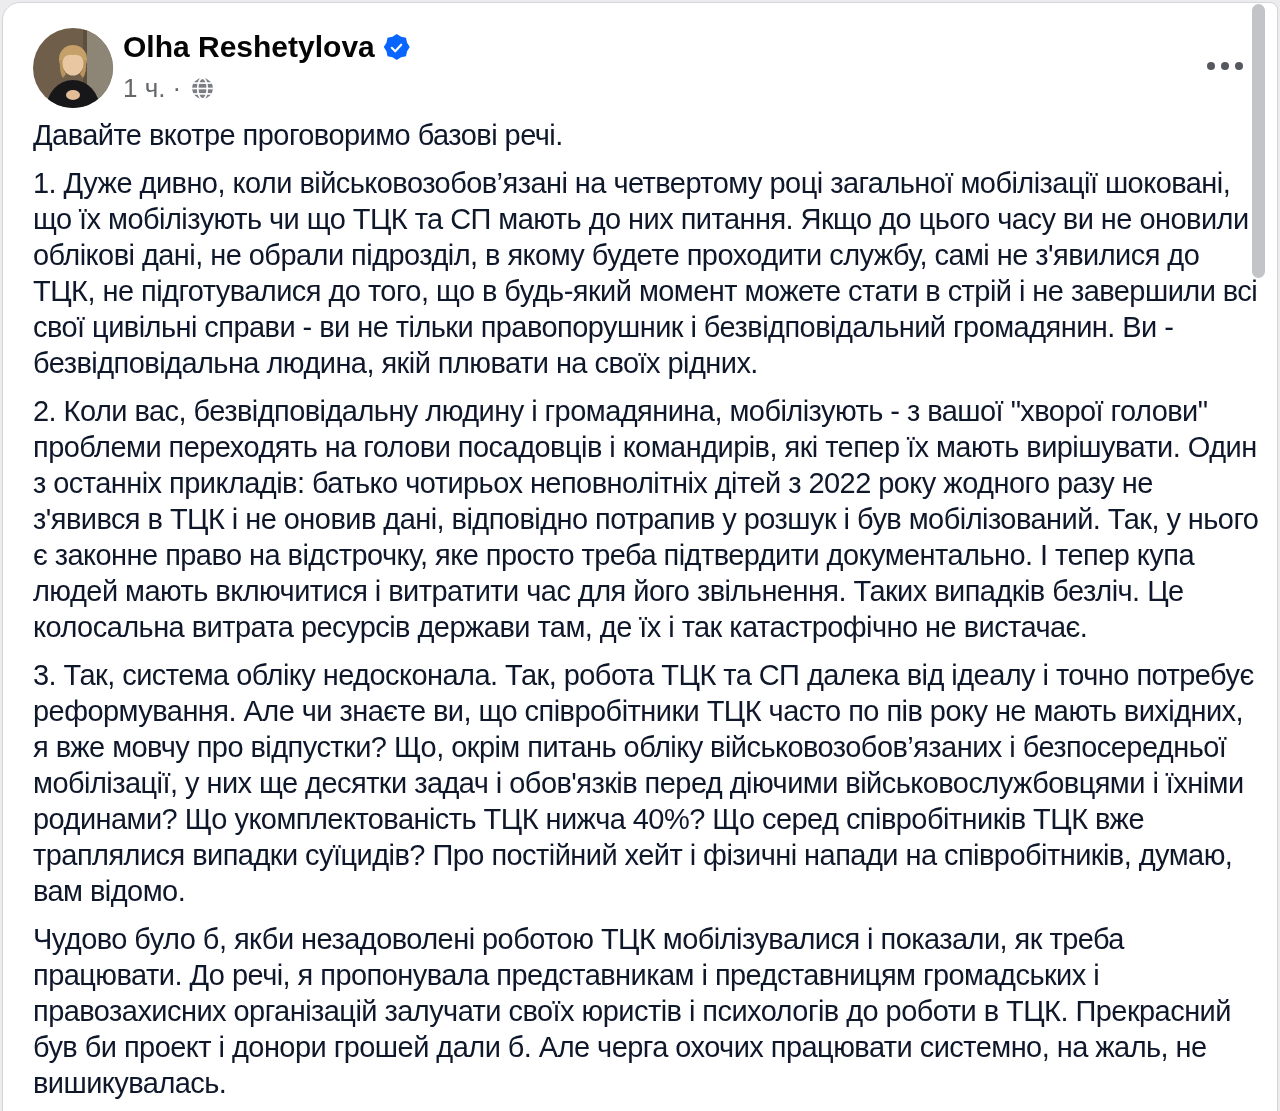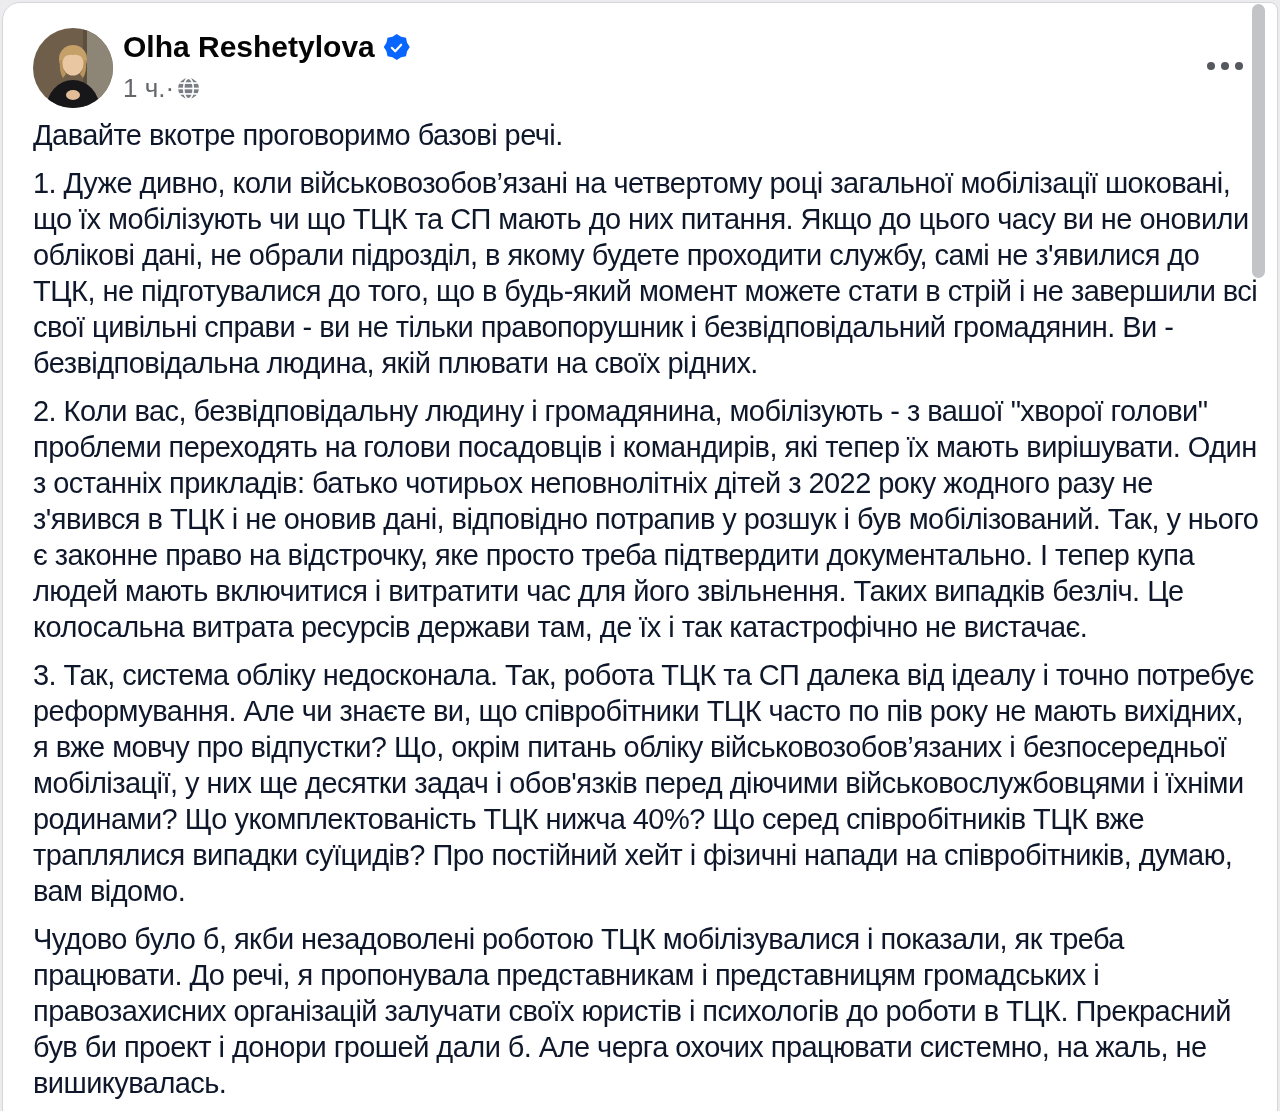--- a/index.html
+++ b/index.html
@@ -23,21 +23,21 @@
   .author-name { font-size:30px; font-weight:700; color:#050505; cursor:pointer; }
   .verified {
     width:26px; height:26px; background:#0866ff; display:inline-flex;
     align-items:center; justify-content:center;
     clip-path: polygon(100% 50%, 89.7% 66.5%, 85.4% 85.4%, 66.5% 89.7%,
       50% 100%, 33.5% 89.7%, 14.6% 85.4%, 10.3% 66.5%, 0% 50%,
       10.3% 33.5%, 14.6% 14.6%, 33.5% 10.3%, 50% 0%, 66.5% 10.3%,
       85.4% 14.6%, 89.7% 33.5%);
   }
   .verified svg { width:15px; height:15px; }
-  .meta-row { display:flex; align-items:center; margin-top:9px;
+  .meta-row { display:flex; align-items:center; gap:7px; margin-top:9px;
     font-size:26px; color:#65676b; }
   .globe { width:25px; height:25px; margin-left:2px; }
   .more-btn { position:absolute; right:10px; top:28px; display:flex; gap:6px;
     padding:6px; cursor:pointer; }
   .more-btn i { width:8px; height:8px; border-radius:50%; background:#55585e; }
   
   .body-text { color:#0f172a; font-size:29px; line-height:36px;
     letter-spacing:-0.55px; }
   .body-text p { margin-bottom:12px; }
   

